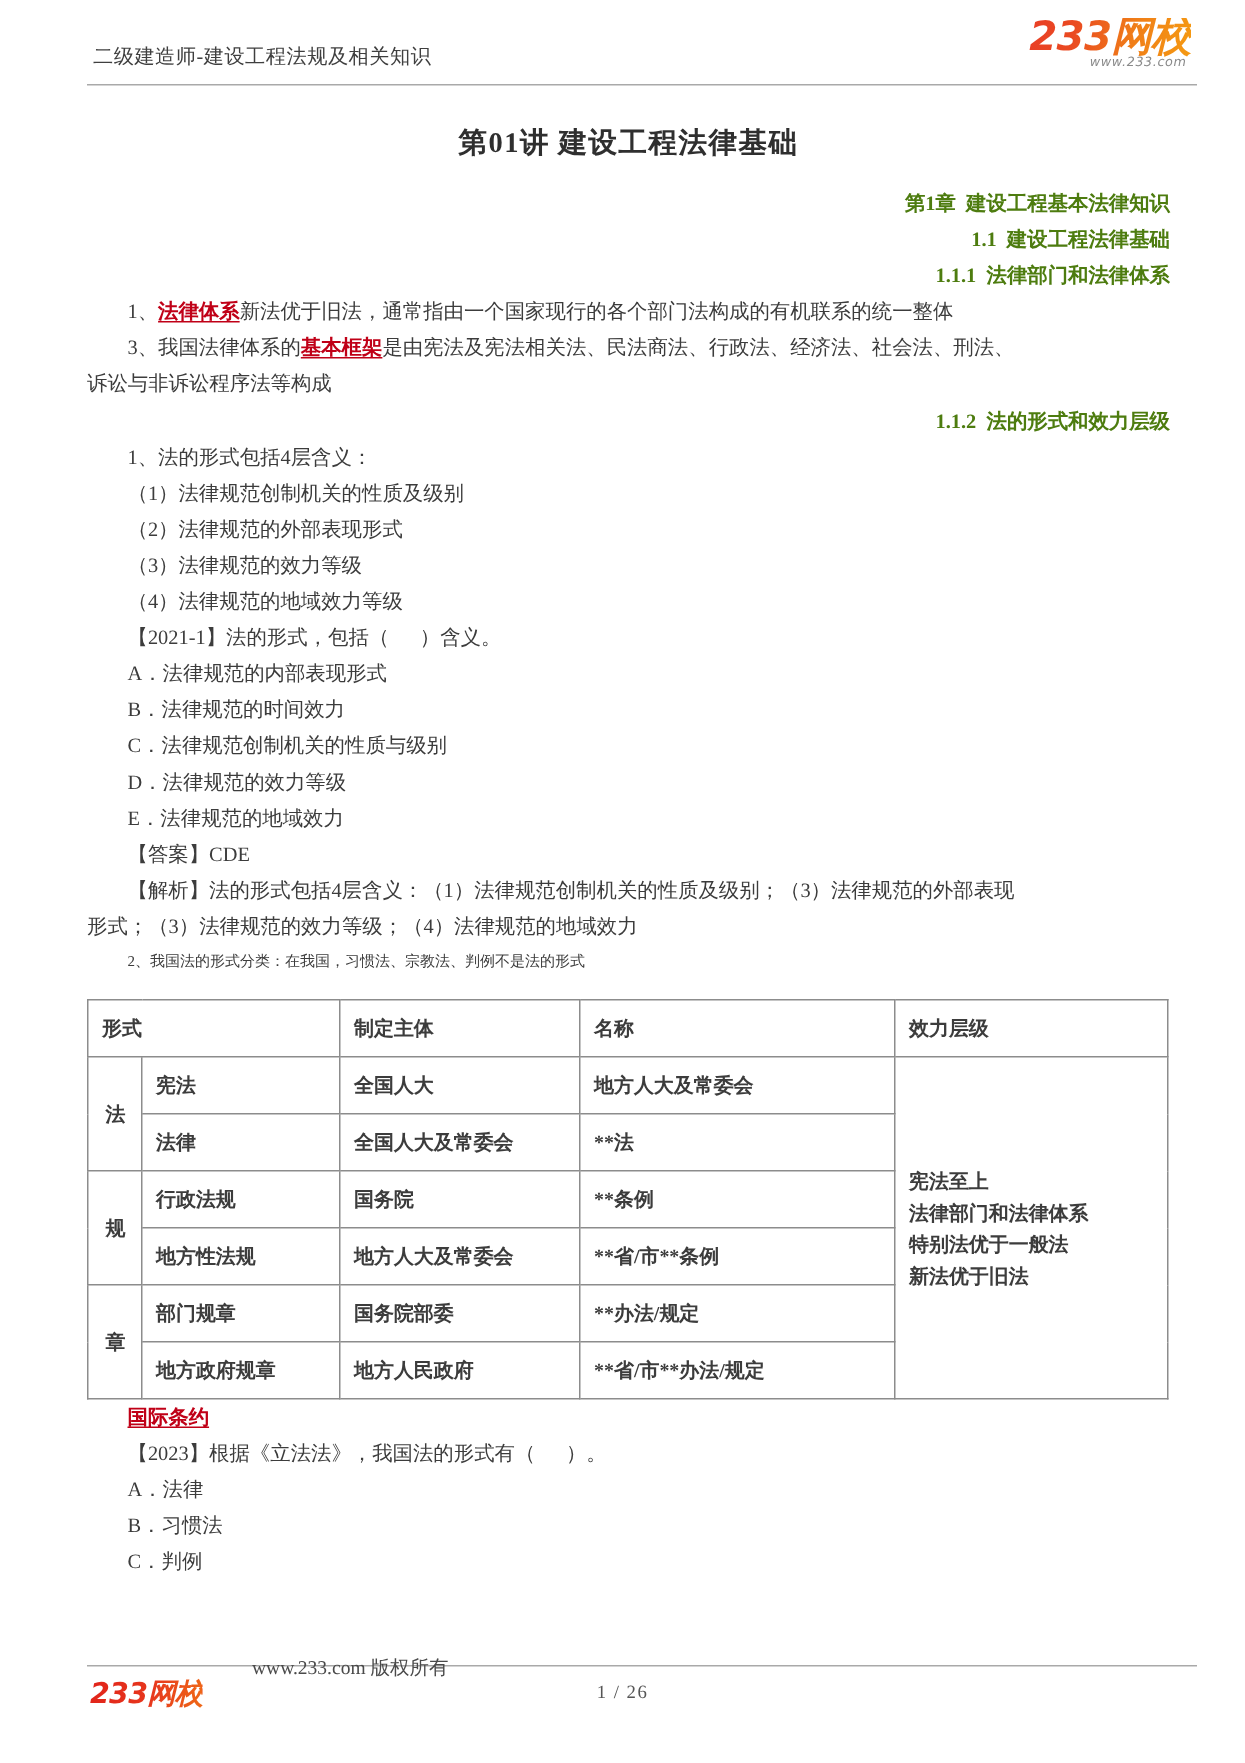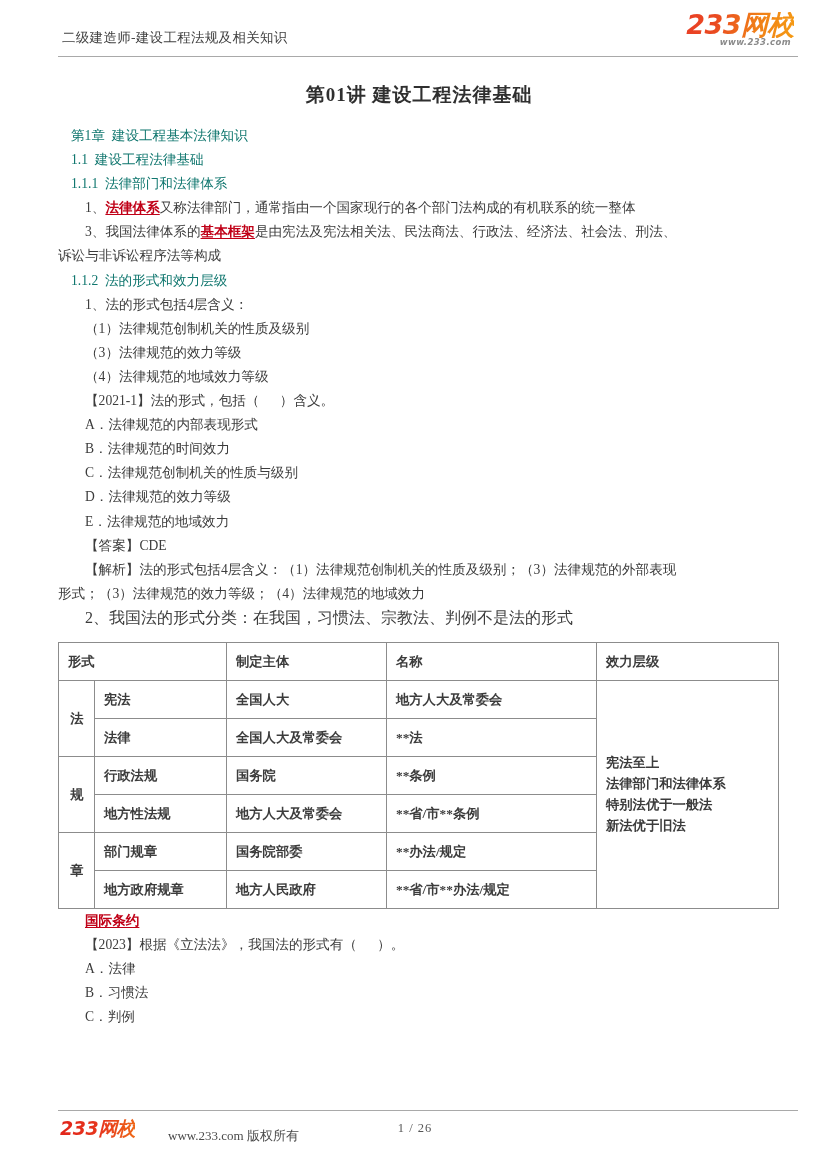--- a/index.html
+++ b/index.html
@@ -58,21 +58,21 @@
     -webkit-background-clip: text;
     background-clip: text;
     color: transparent;
     display: block;
     white-space: nowrap;
   }
   .logo-sub {
     display: block;
     font-family: "DejaVu Sans", sans-serif;
     font-style: italic;
-    font-weight: bold;
+    font-weight: normal;
     font-size: 8.5px;
     letter-spacing: 0.4px;
     color: #8a8a8a;
     margin-top: -1px;
     padding-right: 3px;
   }
   .header-rule {
     position: absolute;
     left: 58px;
     top: 56px;
@@ -95,33 +95,33 @@
     color: #2f2f2f;
     letter-spacing: 1px;
     margin: 10px 0 16px 0;
   }
   .line {
     font-size: 13.6px;
     line-height: 24.1px;
     color: #3c3c3c;
     white-space: pre-wrap;
   }
-  .line.bold { font-weight: normal; color: #0f766e; }
+  .line.bold { font-weight: bold; color: #4d7c0f; text-align: right; }
   .ind1 { padding-left: 13px; }      
   .ind2 { padding-left: 27px; }      
   .ind3 { padding-left: 27px; }      
   .ind-hang { padding-left: 0; text-indent: 0; }
   .red {
     color: #c00017;
     text-decoration: underline;
     text-decoration-thickness: 1px;
     text-underline-offset: 1.5px;
     font-weight: bold;
   }
-  .sm { font-size: 16px; }
+  .sm { font-size: 10px; }
 
   
   .law-table {
     border-collapse: collapse;
     width: 720px;
     margin: 12px 0 0 0;
     table-layout: fixed;
     font-weight: bold;
   }
   .law-table td {
@@ -168,21 +168,21 @@
     letter-spacing: -0.5px;
     background: linear-gradient(100deg, #e1231a 0%, #e7381d 55%, #ef6a16 100%);
     -webkit-background-clip: text;
     background-clip: text;
     color: transparent;
     white-space: nowrap;
   }
   .footer-text {
     position: absolute;
     left: 168px;
-    top: 30px;
+    top: 6px;
     font-size: 13px;
     color: #4a4a4a;
     white-space: nowrap;
   }
   .footer-page {
     position: absolute;
     left: 0;
     top: 24px;
     width: 830px;
     text-align: center;
@@ -206,30 +206,31 @@
   </div>
 
   <div class="content">
 
     <div class="doc-title">第01讲  建设工程法律基础</div>
 
     <div class="line bold ind1">第1章  建设工程基本法律知识</div>
     <div class="line bold ind1">1.1  建设工程法律基础</div>
     <div class="line bold ind1">1.1.1  法律部门和法律体系</div>
 
-    <div class="line ind2"><span>1、</span><span class="red">法律体系</span><span>又称法律部门，通常指由一个国家现行的各个部门法构成的有机联系的统一整体</span></div>
+    <div class="line ind2"><span>1、</span><span class="red">法律体系</span><span>新法优于旧法，通常指由一个国家现行的各个部门法构成的有机联系的统一整体</span></div>
 
 
     <div class="line ind2"><span>3、我国法律体系的</span><span class="red">基本框架</span><span>是由宪法及宪法相关法、民法商法、行政法、经济法、社会法、刑法、</span></div>
     <div class="line ind-hang">诉讼与非诉讼程序法等构成</div>
 
     <div class="line bold ind1">1.1.2  法的形式和效力层级</div>
 
     <div class="line ind2">1、法的形式包括4层含义：</div>
     <div class="line ind3">（1）法律规范创制机关的性质及级别</div>
+    <div class="line ind3">（2）法律规范的外部表现形式</div>
     <div class="line ind3">（3）法律规范的效力等级</div>
     <div class="line ind3">（4）法律规范的地域效力等级</div>
 
     <div class="line ind2">【2021-1】法的形式，包括（      ）含义。</div>
     <div class="line ind2">A．法律规范的内部表现形式</div>
     <div class="line ind2">B．法律规范的时间效力</div>
     <div class="line ind2">C．法律规范创制机关的性质与级别</div>
     <div class="line ind2">D．法律规范的效力等级</div>
     <div class="line ind2">E．法律规范的地域效力</div>
     <div class="line ind2">【答案】CDE</div>

